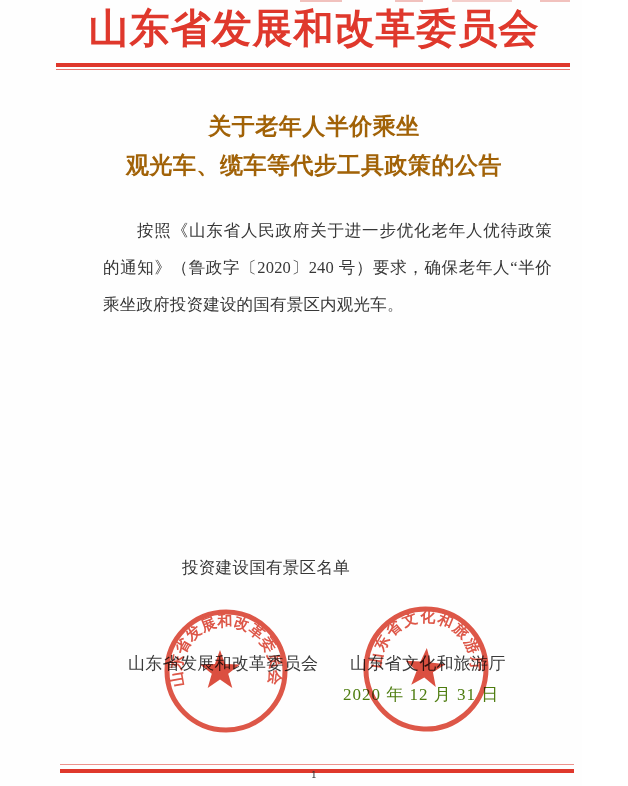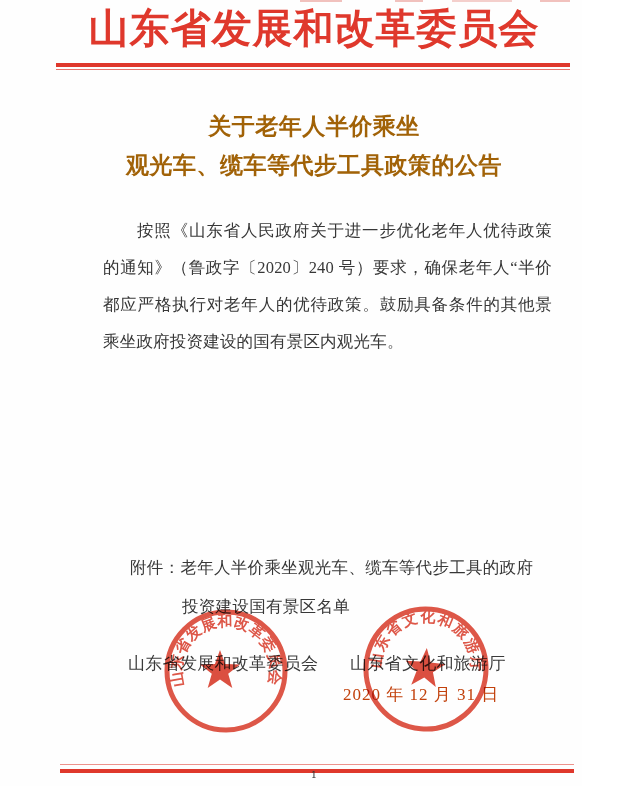--- a/index.html
+++ b/index.html
@@ -37,21 +37,21 @@
   
   .attachment{
     position:absolute;left:130px;top:549px;width:440px;
     font-size:16.5px;color:#373737;line-height:38.5px;letter-spacing:.3px;
   }
   .attachment .cont{margin-left:52px;}
   
   .signer{position:absolute;top:652px;font-size:17px;color:#3a3a3a;letter-spacing:.3px;}
   .signer-left{left:128px;}
   .signer-right{left:350px;}
-  .doc-date{position:absolute;left:343px;top:683px;font-size:17px;color:#c2410c;letter-spacing:1px;}
+  .doc-date{position:absolute;left:343px;top:683px;font-size:17px;color:#4d7c0f;letter-spacing:1px;}
   
   .seal{position:absolute;mix-blend-mode:multiply;opacity:.92;}
   .seal-left{left:160px;top:605px;width:132px;height:132px;}
   .seal-right{left:359px;top:602px;width:134px;height:134px;transform:rotate(5deg);}
   
   .page-num{
     position:absolute;left:0;top:769px;width:628px;text-align:center;
     font-size:10px;color:#333333;font-family:"DejaVu Serif",serif;
   }
 </style>
@@ -71,26 +71,24 @@
   <div class="rule rule-top-thin"></div>
 
   <div class="doc-title">
     <div>关于老年人半价乘坐</div>
     <div>观光车、缆车等代步工具政策的公告</div>
   </div>
 
   <div class="body-block">
     <div class="body-line first">按照《山东省人民政府关于进一步优化老年人优待政策</div>
     <div class="body-line">的通知》（鲁政字〔2020〕240 号）要求，确保老年人“半价</div>
-    <div class="body-line">都应严格执行对老年人的优待政策。鼓励具备条件的其他景</div>
     <div class="body-line last">乘坐政府投资建设的国有景区内观光车。</div>
   </div>
 
   <div class="attachment">
-    <div>附件：老年人半价乘坐观光车、缆车等代步工具的政府</div>
     <div class="cont">投资建设国有景区名单</div>
   </div>
 
   <div class="signer signer-left">山东省发展和改革委员会</div>
   <div class="signer signer-right">山东省文化和旅游厅</div>
   <div class="doc-date">2020 年 12 月 31 日</div>
 
   <svg class="seal seal-left" viewBox="0 0 132 132">
     <circle cx="66" cy="66" r="59" fill="none" stroke="#dc4838" stroke-width="5"></circle>
     <path id="arcL" d="M 24.8 82.5 A 44.5 44.5 0 1 1 107.2 82.5" fill="none"></path>

